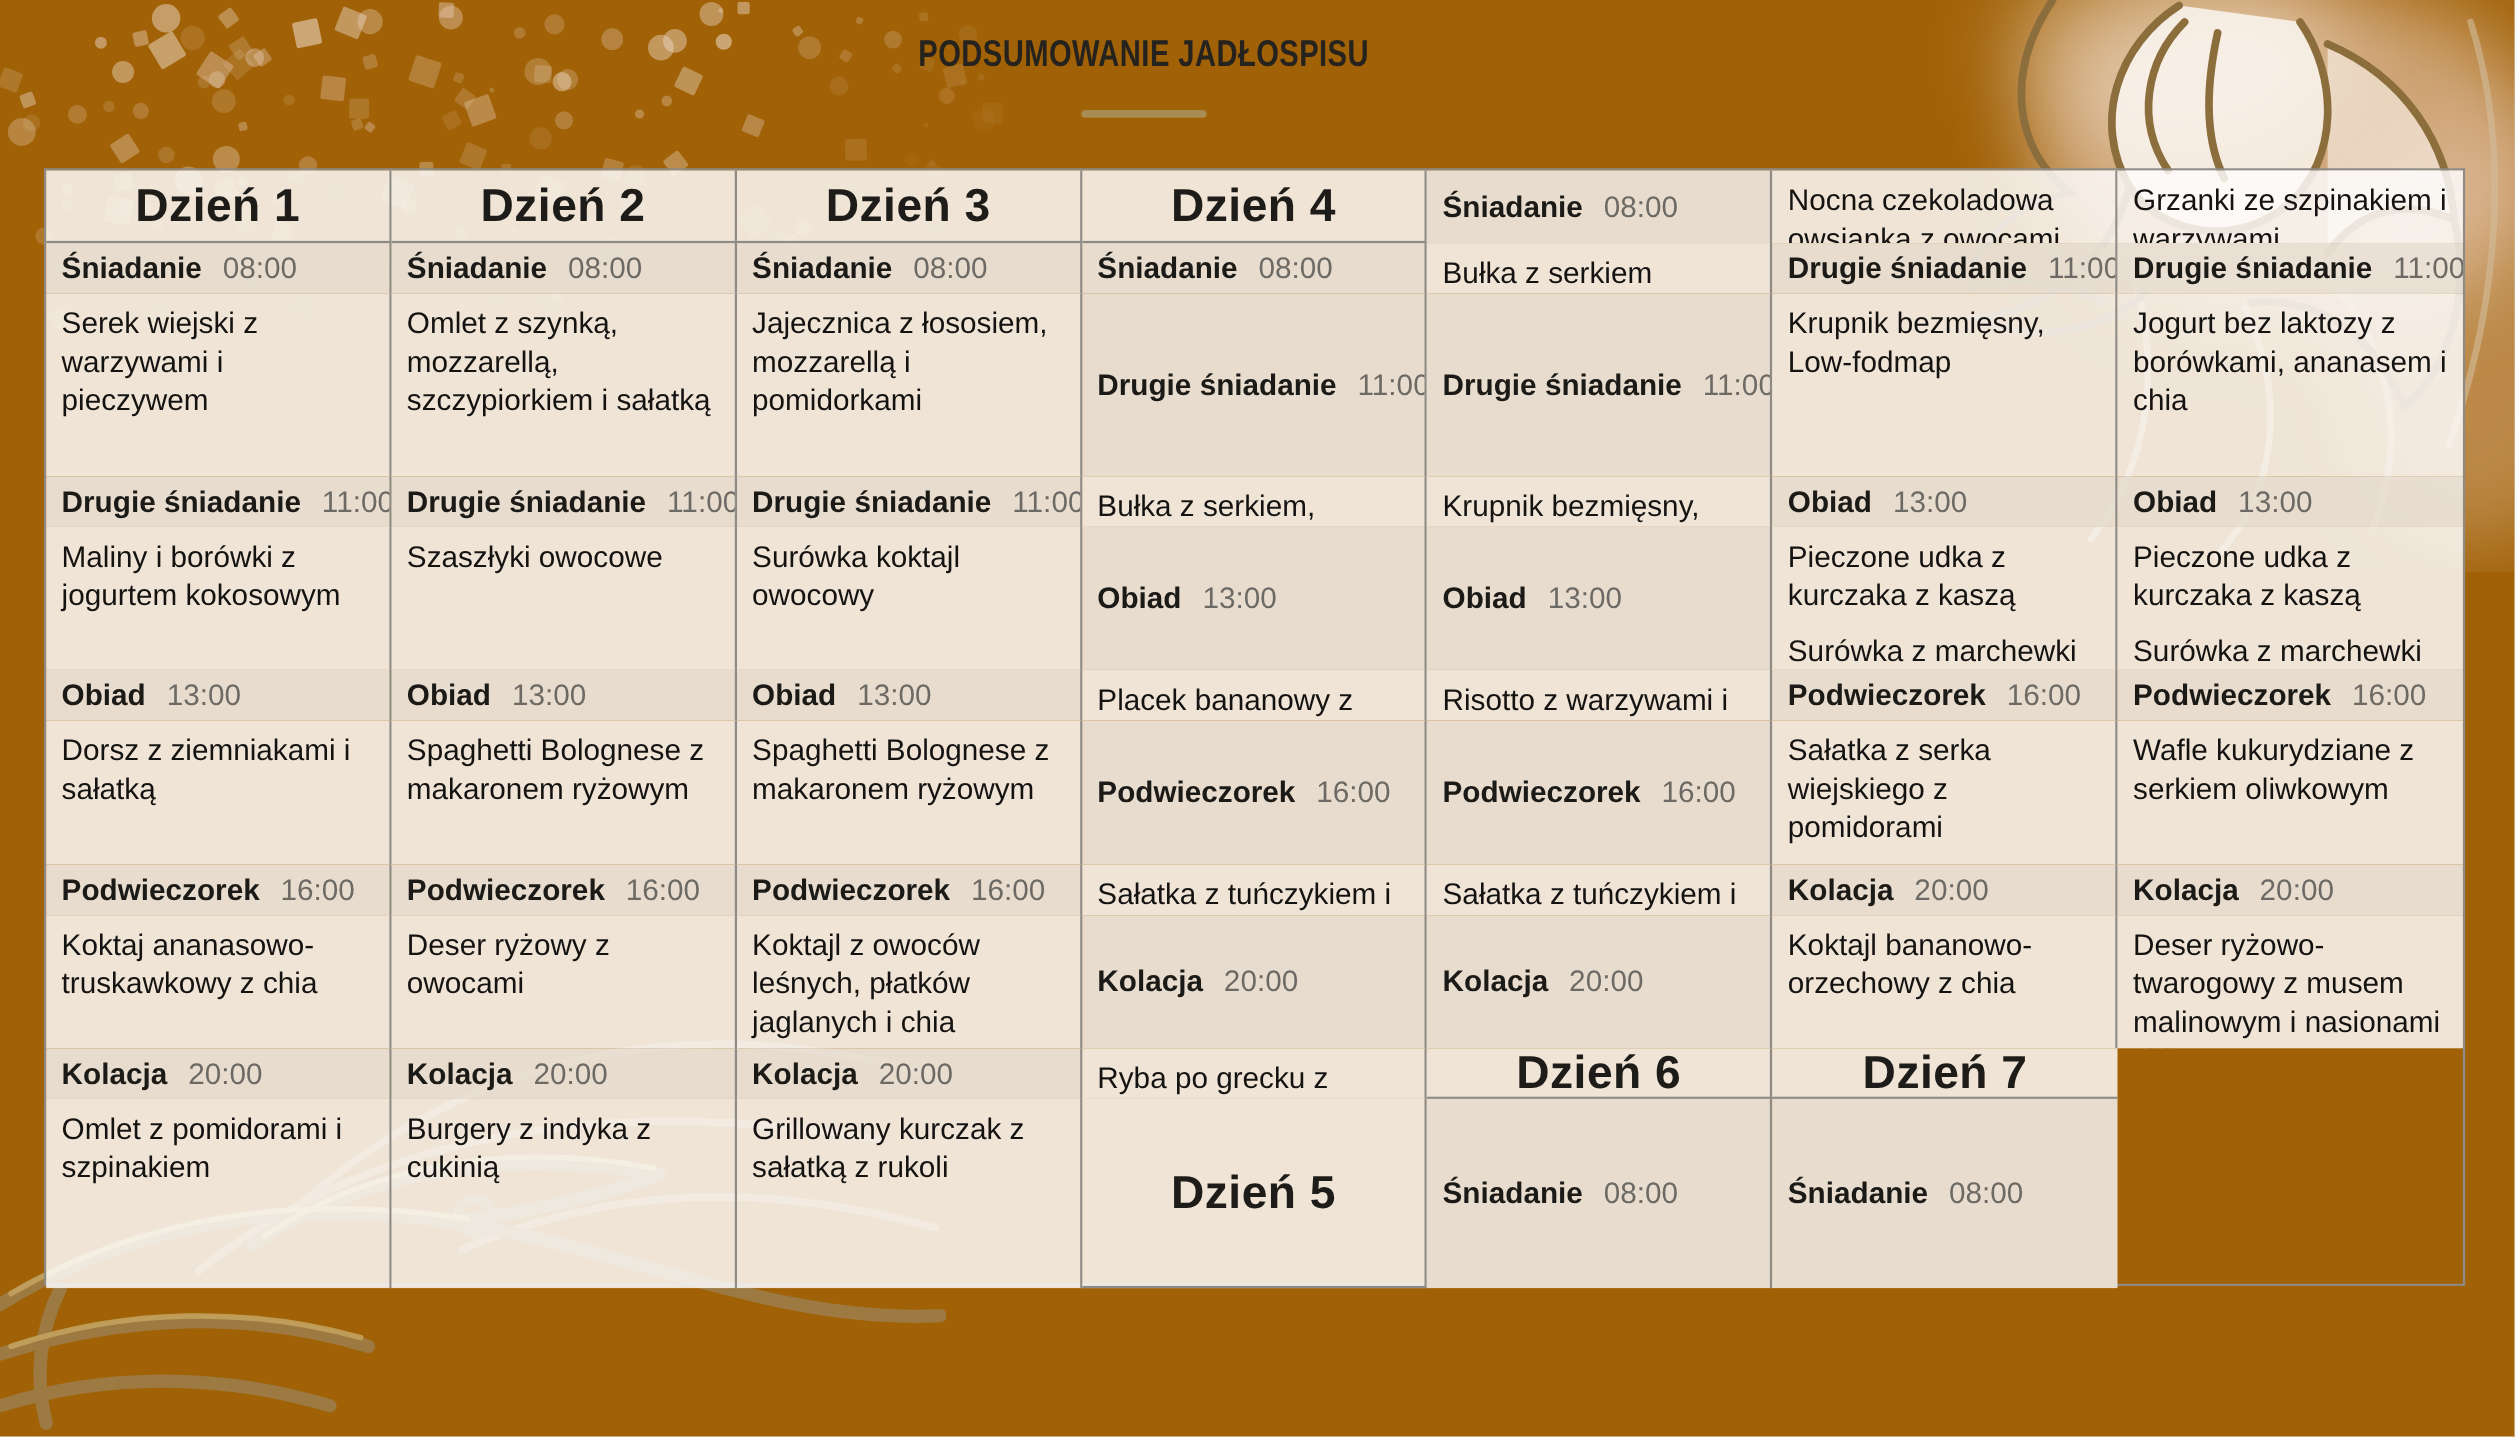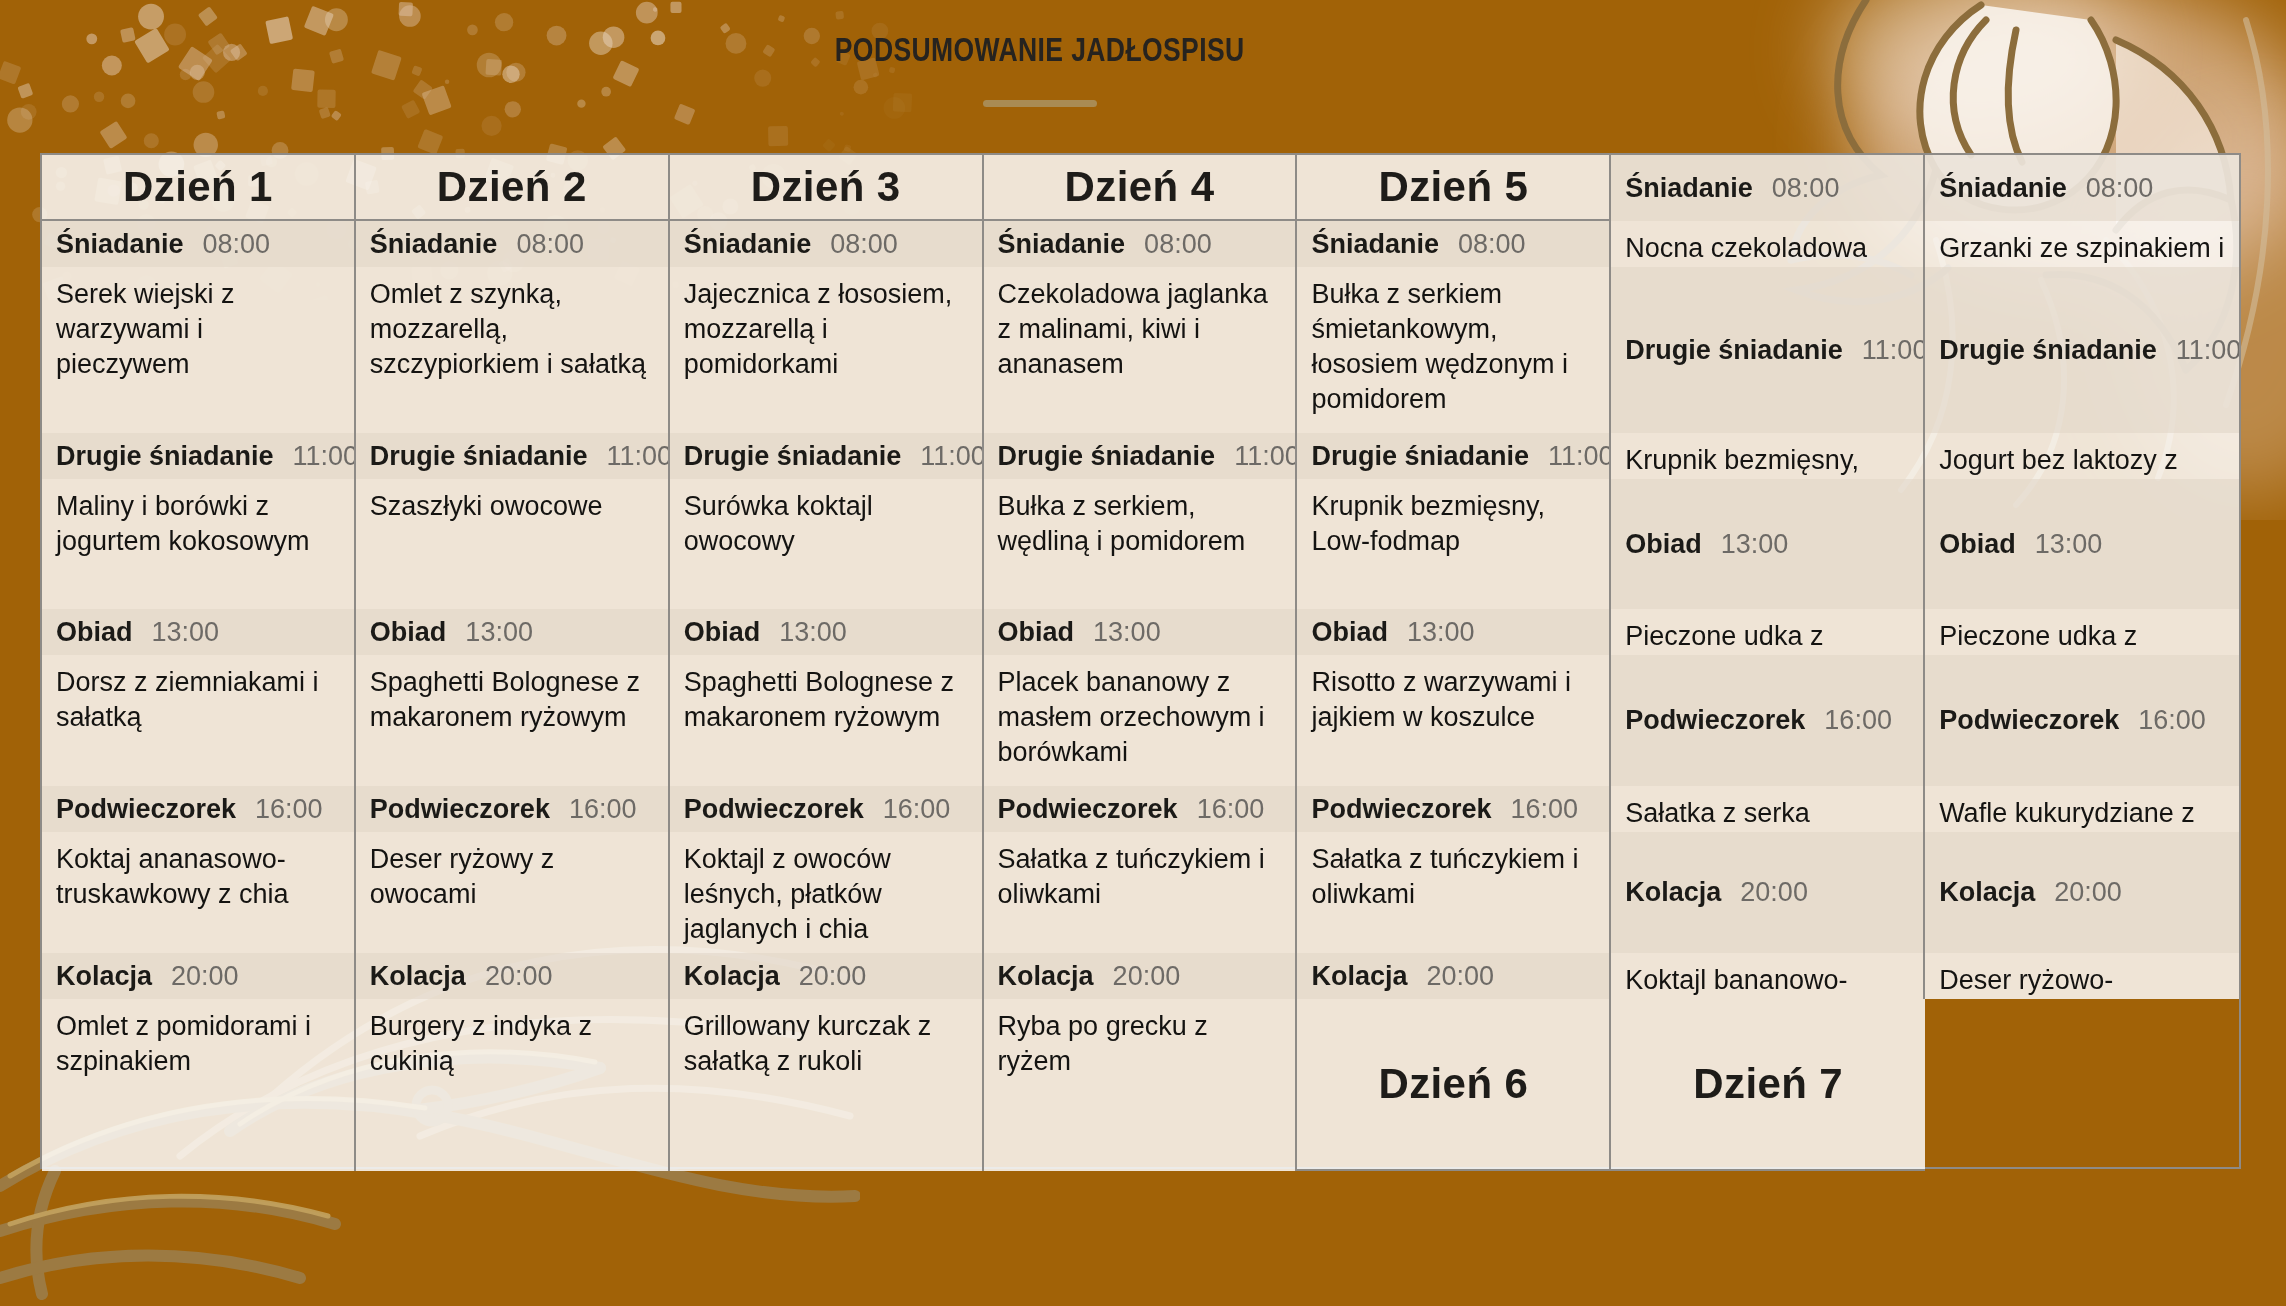--- a/index.html
+++ b/index.html
@@ -391,23 +391,20 @@
         <span class="meal-time">20:00</span>
       </div>
       <div class="cell meal-content">
         <p>Grillowany kurczak z sałatką z rukoli</p>
       </div>
       <div class="cell day-header">Dzień 4</div>
       <div class="cell meal-label">
         <span class="meal-name">Śniadanie</span>
         <span class="meal-time">08:00</span>
       </div>
-      <div class="cell meal-content">
-        <p>Czekoladowa jaglanka z malinami, kiwi i ananasem</p>
-      </div>
       <div class="cell meal-label">
         <span class="meal-name">Drugie śniadanie</span>
         <span class="meal-time">11:00</span>
       </div>
       <div class="cell meal-content">
         <p>Bułka z serkiem, wędliną i pomidorem</p>
       </div>
       <div class="cell meal-label">
         <span class="meal-name">Obiad</span>
         <span class="meal-time">13:00</span>

